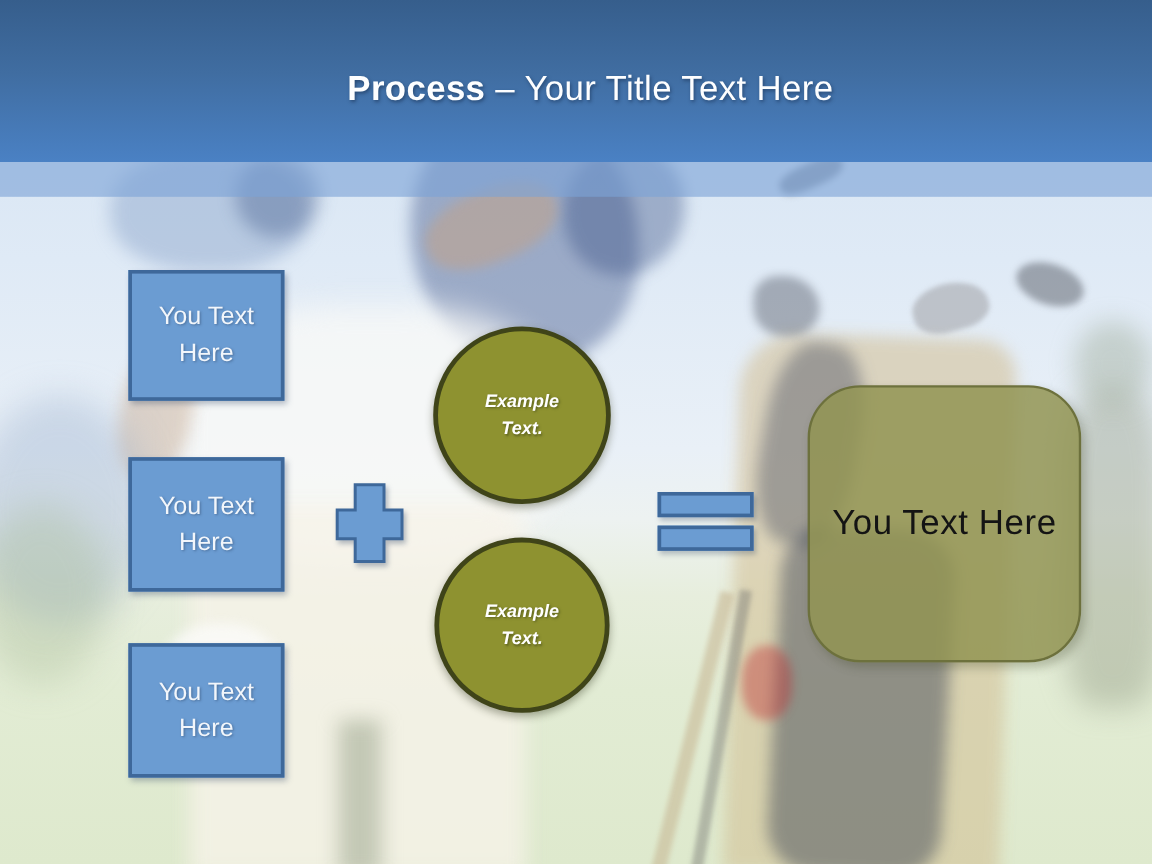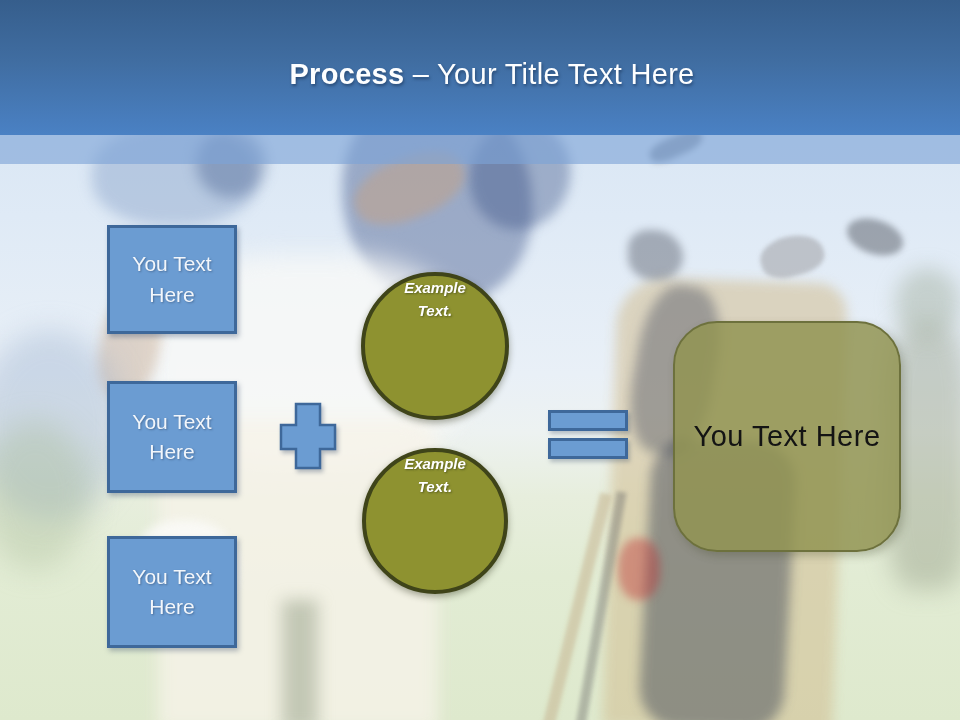--- a/index.html
+++ b/index.html
@@ -58,21 +58,21 @@
     box-shadow:2px 3px 5px rgba(50,70,100,.35);
   }
   .input-box .lbl{color:#f2f6fb;font-size:21px;line-height:1.45;max-width:112px;
     text-shadow:1px 1px 2px rgba(40,60,90,.45);}
   #box1{top:177px;} #box2{top:333px;height:112px;} #box3{top:488px;height:112px;}
 
   .plus-wrap{left:278px;top:354px;width:60px;height:68px;filter:drop-shadow(2px 3px 2px rgba(50,70,100,.35));}
 
   .circle{
     width:148px;height:148px;border-radius:50%;background:#8e9230;border:4px solid #3f4419;
-    display:flex;align-items:flex-start;justify-content:center;text-align:center;
+    display:flex;align-items:center;justify-content:center;text-align:center;
     box-shadow:0 3px 7px rgba(40,45,20,.40);
   }
   #circle1{left:361px;top:224px;}
   #circle2{left:362px;top:400px;width:146px;height:146px;}
   .circle .lbl{color:#fff;font-size:15px;font-weight:700;font-style:italic;line-height:1.55;
     max-width:96px;text-shadow:1px 1px 2px rgba(50,55,20,.55);}
 
   .equals-wrap{left:548px;top:362px;width:80px;filter:drop-shadow(2px 3px 2px rgba(50,70,100,.3));}
   .equals-bar{box-sizing:border-box;width:80px;height:21px;background:#6b9cd2;border:3px solid #3e689a;}
   .equals-bar + .equals-bar{margin-top:7px;}

